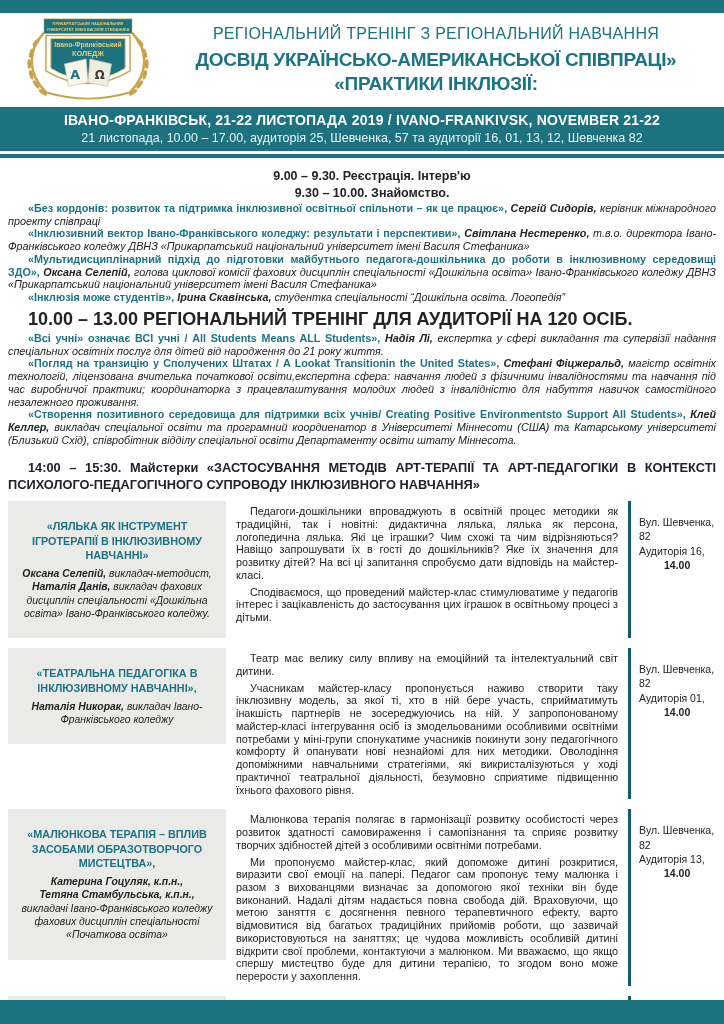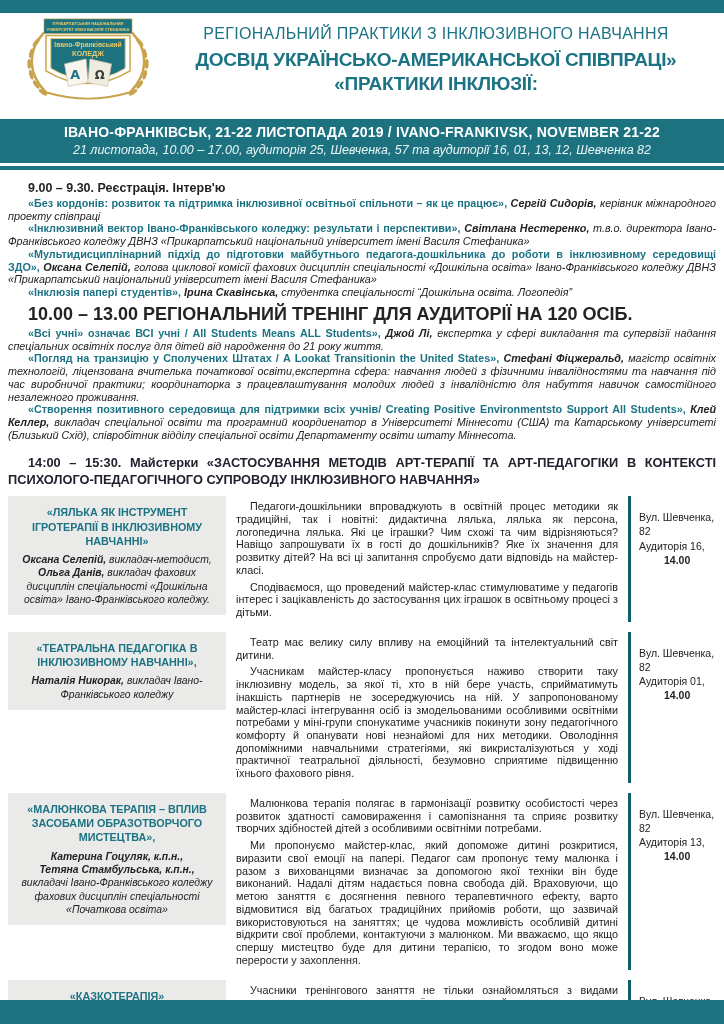--- a/index.html
+++ b/index.html
@@ -16,36 +16,36 @@
     width:724px;height:1024px;position:relative;overflow:hidden;
     background:#fff;color:var(--ink);
     font-family:"Liberation Sans",sans-serif;
   }
   .topbar{height:13px;background:var(--teal);}
   .header{display:flex;align-items:center;padding:4px 10px 2px 12px;height:92px;}
   .logo{width:152px;height:90px;flex:none;}
   .titles{flex:1;text-align:center;color:var(--teal-text);padding-right:6px;}
   .t1{font-size:16px;letter-spacing:.3px;margin-bottom:5px;}
   .t2{font-size:19px;font-weight:bold;letter-spacing:-.3px;line-height:1.22;}
-  .banner{background:var(--teal);color:#fff;text-align:center;padding:5px 4px 6px;margin-top:14px;}
+  .banner{background:var(--teal);color:#fff;text-align:center;padding:5px 4px 6px;margin-top:2px;}
   .b1{font-size:14px;font-weight:bold;letter-spacing:.2px;}
-  .b2{font-size:12.5px;margin-top:3px;color:#eaf5f6;font-style:italic;}
+  .b2{font-size:12.5px;margin-top:3px;color:#eaf5f6;}
   .rule{height:4px;background:var(--teal);margin-top:3px;}
   .content{padding:8px 8px 0;}
   p{margin:0;}
-  .time-line{font-size:12.5px;font-weight:bold;padding-left:20px;margin:3px 0 2px;}
+  .time-line{font-size:12.5px;font-weight:bold;padding-left:20px;margin:3px 0 2px;text-align:center;}
   .para{font-size:10.8px;line-height:1.18;text-align:justify;text-indent:20px;}
   .tt{color:var(--teal-text);font-weight:bold;}
   .nm{font-weight:bold;font-style:italic;}
   .ds{font-style:italic;}
   .session{font-size:18px;font-weight:bold;padding-left:20px;margin:5px 0 2px;}
   .mc-heading{font-size:12.8px;font-weight:bold;color:#20232e;text-align:justify;text-indent:20px;line-height:1.32;margin:14px 0 7px;}
   .workshops{display:flex;flex-direction:column;gap:10px;}
   .wrow{display:flex;gap:10px;}
-  .wleft{width:218px;flex:none;background:var(--box);padding:9px 10px;text-align:center;align-self:flex-start;}
+  .wleft{width:218px;flex:none;background:var(--box);padding:18px 10px;text-align:center;align-self:flex-start;}
   .wtitle{color:var(--teal-text);font-weight:bold;font-size:10.8px;line-height:1.32;margin-bottom:5px;}
   .wpersons{font-size:10.4px;line-height:1.28;}
   .wcenter{flex:1;font-size:10.8px;line-height:1.18;text-align:justify;}
   .wcenter p{text-indent:14px;margin:4px 0 3px;}
   .wright{width:88px;flex:none;border-left:3px solid var(--sep);padding:14px 0 0 8px;font-size:10.5px;line-height:1.35;}
   .wtime{font-weight:bold;margin-left:25px;}
   .bottombar{position:absolute;left:0;right:0;bottom:0;height:24px;background:var(--teal);}
 </style>
 </head>
 <body>
@@ -85,57 +85,58 @@
         <g>
           <path d="M51,50 L73,45 L75,69 L55,73 Z" fill="#f7f5ee" stroke="#cfc7ac" stroke-width="0.8"></path>
           <path d="M99,50 L77,45 L75,69 L95,73 Z" fill="#efece0" stroke="#cfc7ac" stroke-width="0.8"></path>
           <text x="62" y="65" font-size="13" font-weight="bold" fill="#1d7280" text-anchor="middle" font-family="DejaVu Sans, Liberation Sans, sans-serif">А</text>
           <text x="87" y="65" font-size="12" font-weight="bold" fill="#3a3a3a" text-anchor="middle" font-family="DejaVu Sans, Liberation Sans, sans-serif">Ω</text>
         </g>
       </g>
     </svg>
   </div>
   <div class="titles">
-    <div class="t1">РЕГІОНАЛЬНИЙ ПРАКТИКИ З ІНКЛЮЗИВНОГО НАВЧАННЯ</div>
+    <div class="t1">РЕГІОНАЛЬНИЙ ТРЕНІНГ З РЕГІОНАЛЬНИЙ НАВЧАННЯ</div>
     <div class="t2">ДОСВІД УКРАЇНСЬКО-АМЕРИКАНСЬКОЇ СПІВПРАЦІ»</div>
     <div class="t2">«ПРАКТИКИ ІНКЛЮЗІЇ:</div>
   </div>
 </header>
 
 <div class="banner">
   <div class="b1">ІВАНО-ФРАНКІВСЬК, 21-22 ЛИСТОПАДА 2019 / IVANO-FRANKIVSK, NOVEMBER 21-22</div>
   <div class="b2">21 листопада, 10.00 – 17.00, аудиторія 25, Шевченка, 57 та аудиторії 16, 01, 13, 12, Шевченка 82</div>
 </div>
 <div class="rule"></div>
 
 <main class="content">
   <p class="time-line">9.00 – 9.30.  Реєстрація. Інтерв'ю</p>
+  <p class="time-line">9.30 – 10.00. Знайомство.</p>
 
   <p class="para"><span class="tt">«Без кордонів: розвиток та підтримка інклюзивної освітньої спільноти – як це працює»,</span> <span class="nm">Сергій Сидорів,</span> <span class="ds">керівник міжнародного проекту співпраці</span></p>
   <p class="para"><span class="tt">«Інклюзивний вектор Івано-Франківського коледжу: результати і перспективи»,</span> <span class="nm">Світлана Нестеренко,</span> <span class="ds">т.в.о. директора Івано-Франківського коледжу ДВНЗ «Прикарпатський національний університет імені Василя Стефаника»</span></p>
   <p class="para"><span class="tt">«Мультидисциплінарний підхід до підготовки майбутнього педагога-дошкільника до роботи в інклюзивному середовищі ЗДО»,</span> <span class="nm">Оксана Селепій,</span> <span class="ds">голова циклової комісії фахових дисциплін спеціальності «Дошкільна освіта» Івано-Франківського коледжу ДВНЗ «Прикарпатський національний університет імені Василя Стефаника»</span></p>
-  <p class="para"><span class="tt">«Інклюзія папері студентів»,</span> <span class="nm">Ірина Скавінська,</span> <span class="ds">студентка спеціальності “Дошкільна освіта. Логопедія”</span></p>
+  <p class="para"><span class="tt">«Інклюзія може студентів»,</span> <span class="nm">Ірина Скавінська,</span> <span class="ds">студентка спеціальності “Дошкільна освіта. Логопедія”</span></p>
 
   <p class="session">10.00 – 13.00 РЕГІОНАЛЬНИЙ ТРЕНІНГ ДЛЯ АУДИТОРІЇ НА 120 ОСІБ.</p>
 
 
-  <p class="para"><span class="tt">«Всі учні» означає ВСІ учні / All Students Means ALL Students»,</span> <span class="nm">Джой Лі,</span> <span class="ds">експертка у сфері викладання та супервізії надання спеціальних освітніх послуг для дітей від народження до 21 року життя.</span></p>
+  <p class="para"><span class="tt">«Всі учні» означає ВСІ учні / All Students Means ALL Students»,</span> <span class="nm">Надія Лі,</span> <span class="ds">експертка у сфері викладання та супервізії надання спеціальних освітніх послуг для дітей від народження до 21 року життя.</span></p>
   <p class="para"><span class="tt">«Погляд на транзицію у Сполучених Штатах / A Lookat Transitionin the United States»,</span> <span class="nm">Стефані Фіцжеральд,</span> <span class="ds">магістр освітніх технологій, ліцензована вчителька початкової освіти,експертна сфера: навчання людей з фізичними інвалідностями та навчання під час виробничої практики; координаторка з працевлаштування молодих людей з інвалідністю для  набуття навичок самостійного незалежного проживання.</span></p>
   <p class="para"><span class="tt">«Створення позитивного середовища для підтримки всіх учнів/ Creating Positive Environmentsto Support All Students»,</span> <span class="nm">Клей Келлер,</span> <span class="ds">викладач спеціальної освіти та програмний коордиенатор в Університеті Міннесоти (США)  та Катарському університеті (Близький Схід), співробітник відділу спеціальної освіти Департаменту освіти штату Міннесота.</span></p>
 
   <p class="mc-heading">14:00 – 15:30.   Майстерки «ЗАСТОСУВАННЯ МЕТОДІВ АРТ-ТЕРАПІЇ ТА АРТ-ПЕДАГОГІКИ В КОНТЕКСТІ ПСИХОЛОГО-ПЕДАГОГІЧНОГО СУПРОВОДУ ІНКЛЮЗИВНОГО НАВЧАННЯ»</p>
 
   <section class="workshops">
 
     <div class="wrow">
       <div class="wleft">
         <div class="wtitle">«ЛЯЛЬКА ЯК ІНСТРУМЕНТ ІГРОТЕРАПІЇ В  ІНКЛЮЗИВНОМУ НАВЧАННІ»</div>
         <div class="wpersons">
           <span class="nm">Оксана Селепій,</span> <span class="ds">викладач-методист,</span><br>
-          <span class="nm">Ольга Данів,</span> <span class="ds">викладач фахових дисциплін спеціальності «Дошкільна освіта» Івано-Франківського коледжу.</span>
+          <span class="nm">Наталія Данів,</span> <span class="ds">викладач фахових дисциплін спеціальності «Дошкільна освіта» Івано-Франківського коледжу.</span>
         </div>
       </div>
       <div class="wcenter">
         <p>Педагоги-дошкільники впроваджують в освітній процес методики як традиційні, так і новітні: дидактична лялька, лялька як персона, логопедична лялька. Які це іграшки? Чим схожі та чим відрізняються? Навіщо запрошувати їх в гості до дошкільників? Яке їх значення для розвитку дітей? На всі ці запитання спробуємо дати відповідь на майстер-класі.</p>
         <p>Сподіваємося, що проведений майстер-клас стимулюватиме у педагогів інтерес і зацікавленість до застосування цих іграшок в освітньому процесі  з дітьми.</p>
       </div>
       <div class="wright">
         <div>Вул. Шевченка, 82</div>
         <div>Аудиторія 16,</div>
         <div class="wtime">14.00</div>

